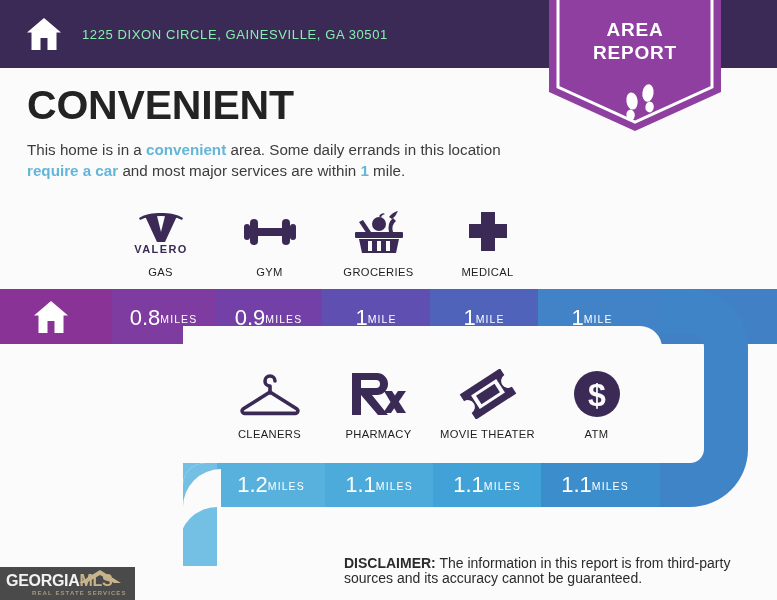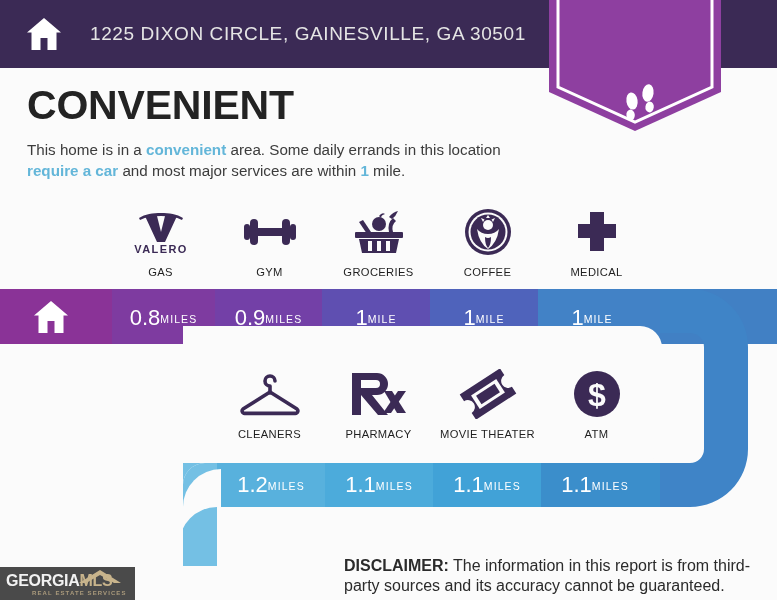--- a/index.html
+++ b/index.html
@@ -13,21 +13,21 @@
   #page{position:relative;width:777px;height:600px;background:#fbfbfb;overflow:hidden;}
 
   
   .header-bar{
     position:absolute;left:0;top:0;width:777px;height:68px;
     background:#3b2a55;
     display:flex;align-items:center;
   }
   .header-home{margin-left:26px;width:36px;height:34px;display:block;}
   .header-address{
-    margin-left:28px;color:#e5e5e5;font-size:19px;letter-spacing:.6px;
+    margin-left:20px;color:#86efac;font-size:13px;letter-spacing:.6px;
     font-weight:400;white-space:nowrap;
   }
 
   
   .badge{
     position:absolute;left:549px;top:0;width:172px;height:131px;
   }
   .badge svg{display:block;}
   .badge-text{
     position:absolute;left:0;top:18px;width:172px;text-align:center;
@@ -71,21 +71,21 @@
 
   .bar1-home{position:absolute;left:33px;top:300px;width:36px;height:34px;}
 
   
   .lr-logo{
     position:absolute;left:27px;top:552px;display:flex;align-items:center;
   }
   .lr-name{font-size:21px;color:#3d4450;margin-left:6px;letter-spacing:-.2px;}
   .disclaimer{
     position:absolute;left:344px;top:556px;width:420px;
-    font-size:16px;line-height:20px;color:#2b2b2b;
+    font-size:14px;line-height:15px;color:#2b2b2b;
   }
   .disclaimer b{font-weight:700;}
 
   .gamls{
     position:absolute;left:0;top:567px;width:135px;height:33px;
     background:#4a4a4a;overflow:hidden;
   }
   .gamls-row{position:absolute;left:6px;top:5px;font-size:16px;letter-spacing:-.3px;}
   .gamls-a{color:#f2f2f2;font-weight:700;}
   .gamls-b{color:#c8b48c;font-weight:700;}
@@ -112,20 +112,24 @@
       <path fill="#8e3fa0" d="M0 0 H172 V92 L86 131 L0 92 Z"></path>
       <path fill="none" stroke="#ffffff" stroke-width="3" d="M9 0 V87 L86 122 L163 87 V0"></path>
 
       <g fill="#ffffff">
         <ellipse cx="83" cy="101" rx="5.6" ry="8.6" transform="rotate(-9 83 101)"></ellipse>
         <ellipse cx="81.6" cy="115" rx="4.2" ry="5.4" transform="rotate(-9 81.6 115)"></ellipse>
         <ellipse cx="99" cy="93" rx="5.6" ry="8.8" transform="rotate(8 99 93)"></ellipse>
         <ellipse cx="100.6" cy="107" rx="4.2" ry="5.4" transform="rotate(8 100.6 107)"></ellipse>
       </g>
     </svg>
+    <div class="badge-text">
+      <div>AREA</div>
+      <div>REPORT</div>
+    </div>
   </div>
 
   <div class="title">CONVENIENT</div>
   <div class="subtitle" id="subtitle"><span>This home is in a </span><span class="hl">convenient</span><span> area. Some daily errands in this location </span><span class="hl">require a car</span><span> and most major services are within </span><span class="hl">1</span><span> mile.</span></div>
 
   <svg class="snake" viewBox="0 0 777 280">
     <defs>
       <clipPath id="snakeClip">
 
         <path d="M22 3 H660 A44 44 0 0 1 704 47 V47 H22 Z"></path>
@@ -219,40 +223,20 @@
           <g fill="#fbfbfb">
             <rect x="19" y="33" width="4" height="10"></rect>
             <rect x="28" y="33" width="4" height="10"></rect>
             <rect x="37" y="33" width="4" height="10"></rect>
           </g>
         </svg>
       </div>
       <div class="icon-label">GROCERIES</div>
     </div>
 
-    <div class="icon-cell">
-      <div class="icon-art">
-        <svg width="50" height="50" viewBox="0 0 50 50">
-          <circle cx="25" cy="25" r="23" fill="#3b2a55"></circle>
-          <circle cx="25" cy="25" r="19.5" fill="#fbfbfb"></circle>
-          <circle cx="25" cy="25" r="17.5" fill="#3b2a55"></circle>
-          <g fill="#fbfbfb">
-            <circle cx="25" cy="18" r="5"></circle>
-            <path d="M25 8 l2 3 h-4 Z"></path>
-            <path d="M18 11 l3.5 1.5 -1.5 2.5 Z"></path>
-            <path d="M32 11 l-3.5 1.5 1.5 2.5 Z"></path>
-            <path d="M14 22 q2 14 11 20 q9 -6 11 -20 q-4 5 -11 5 q-7 0 -11 -5 Z"></path>
-          </g>
-          <g fill="#3b2a55">
-            <path d="M22 30 q0 8 3 11 q3 -3 3 -11 q-3 2 -6 0 Z"></path>
-          </g>
-        </svg>
-      </div>
-      <div class="icon-label">COFFEE</div>
-    </div>
 
     <div class="icon-cell">
       <div class="icon-art">
         <svg width="50" height="48" viewBox="0 0 50 48">
           <path fill="#3b2a55" d="M18 4 H32 V16 H44 V30 H32 V43 H18 V30 H6 V16 H18 Z"></path>
         </svg>
       </div>
       <div class="icon-label">MEDICAL</div>
     </div>
   </div>

